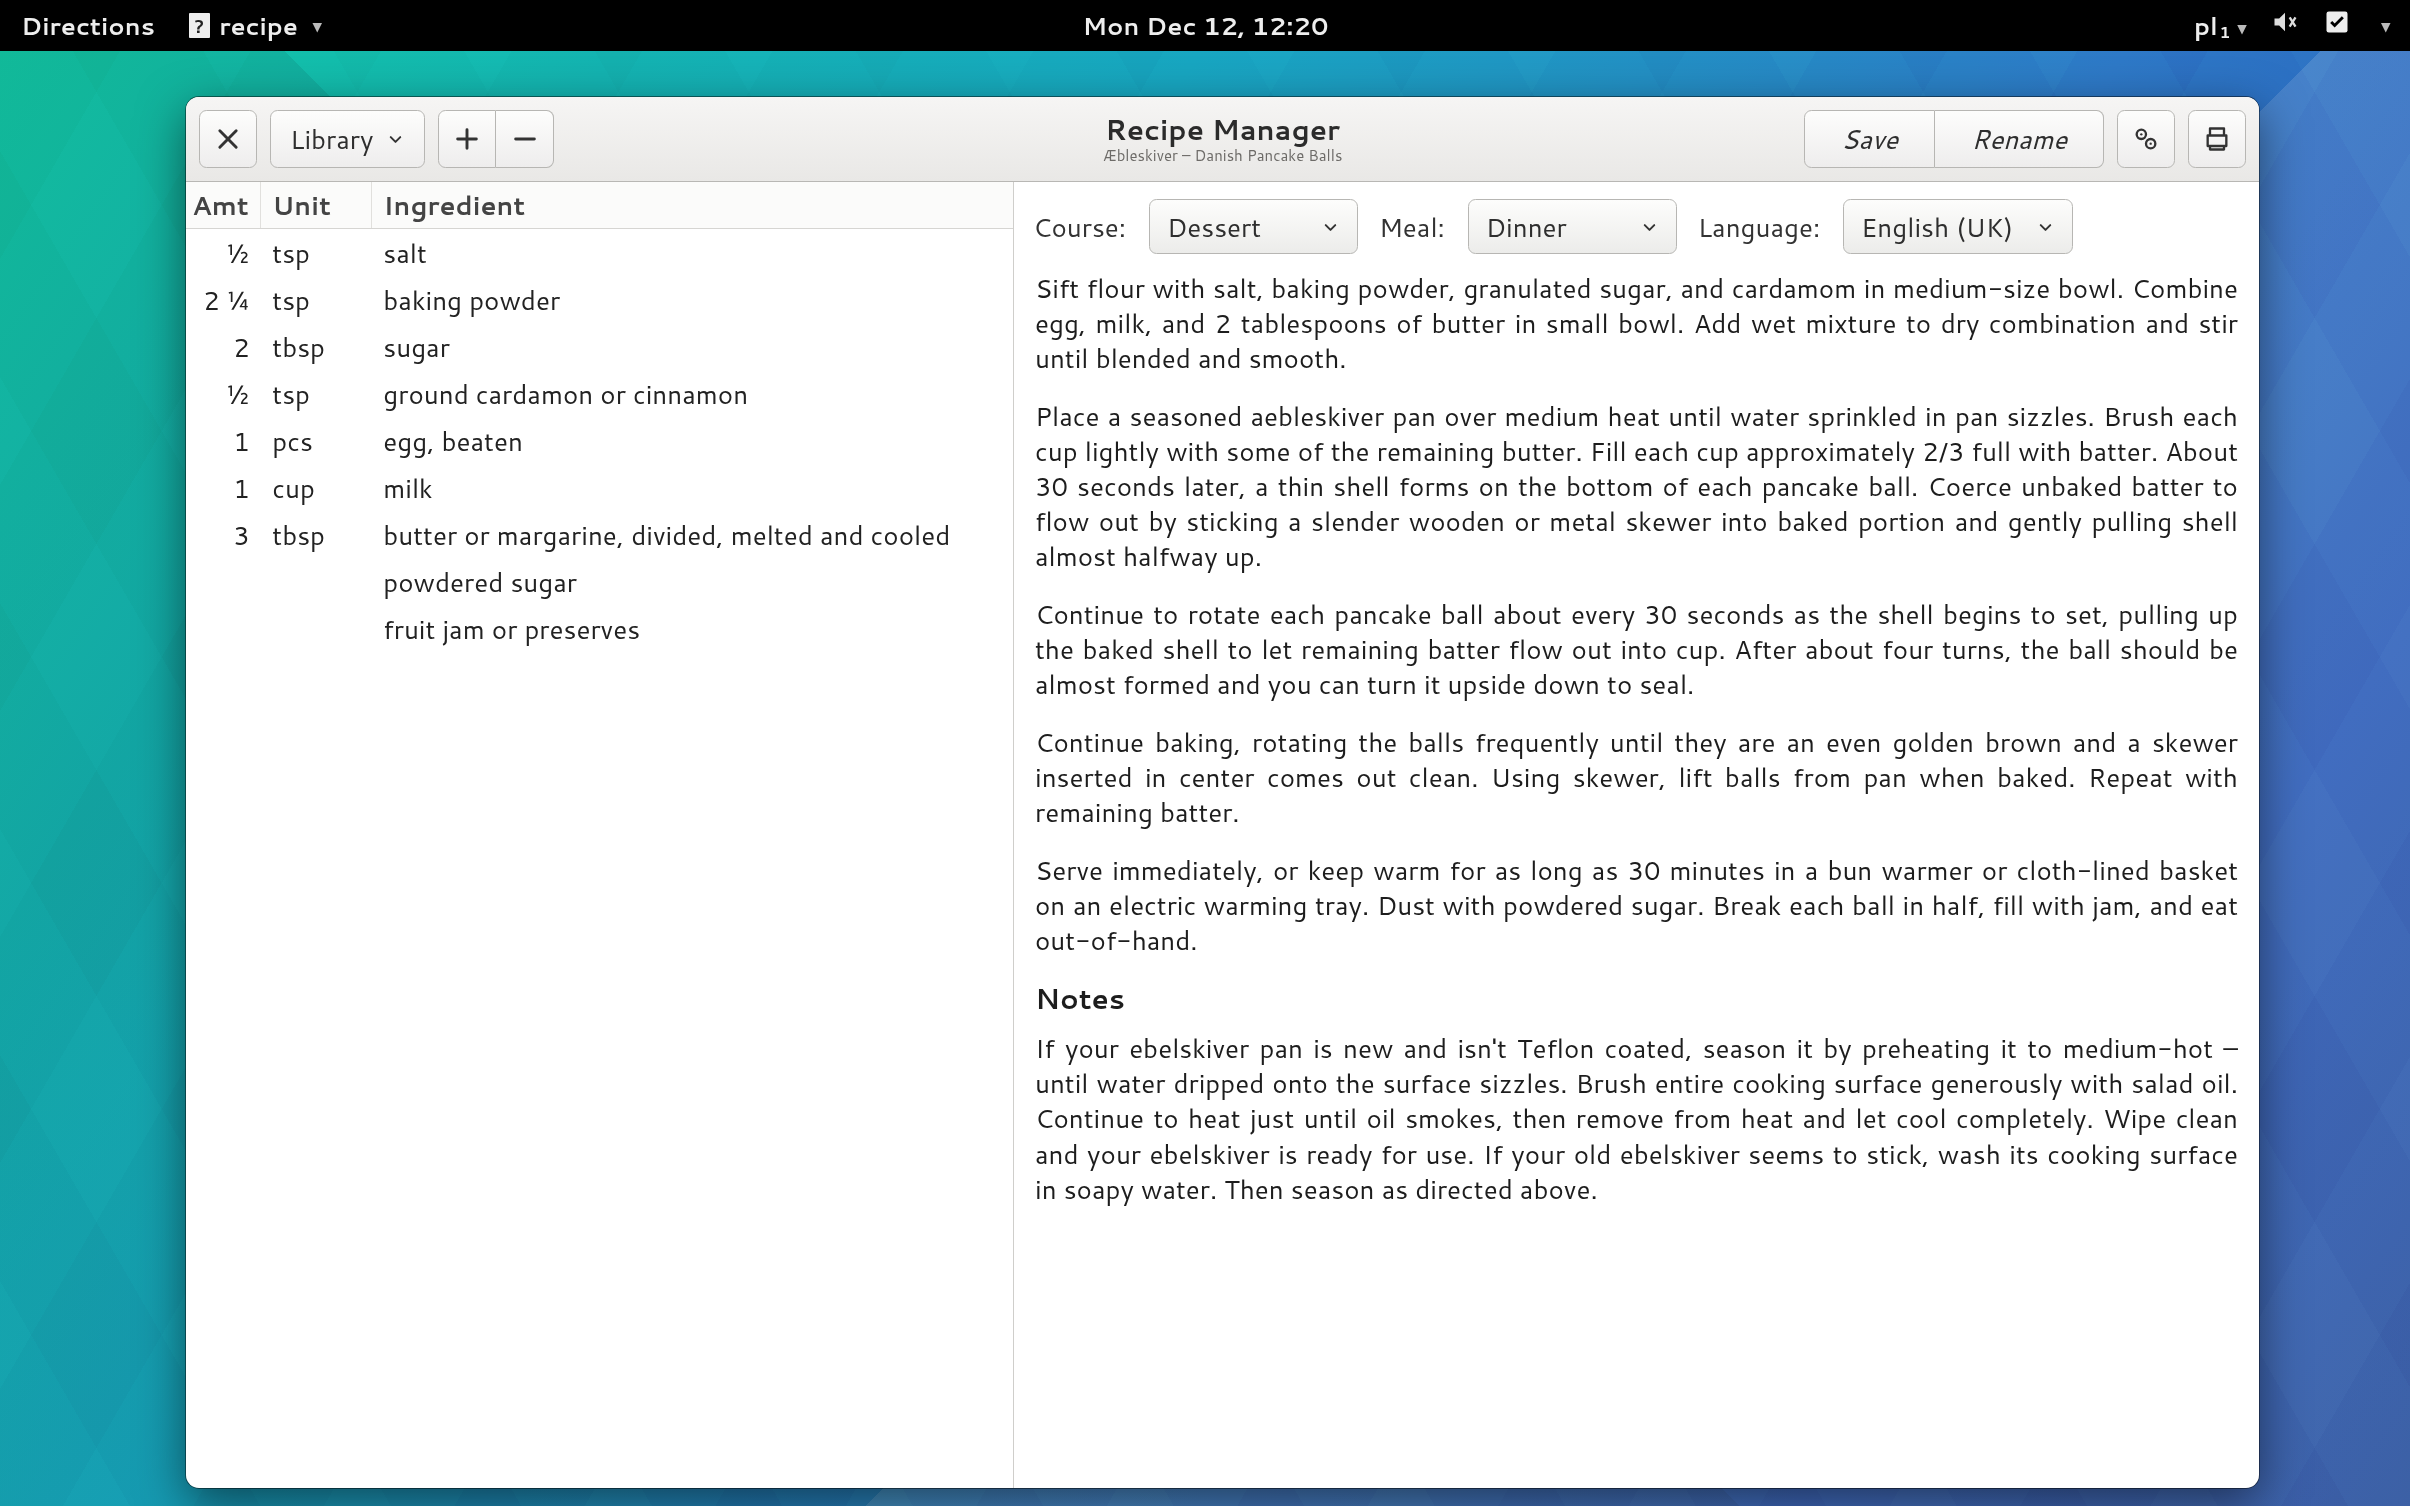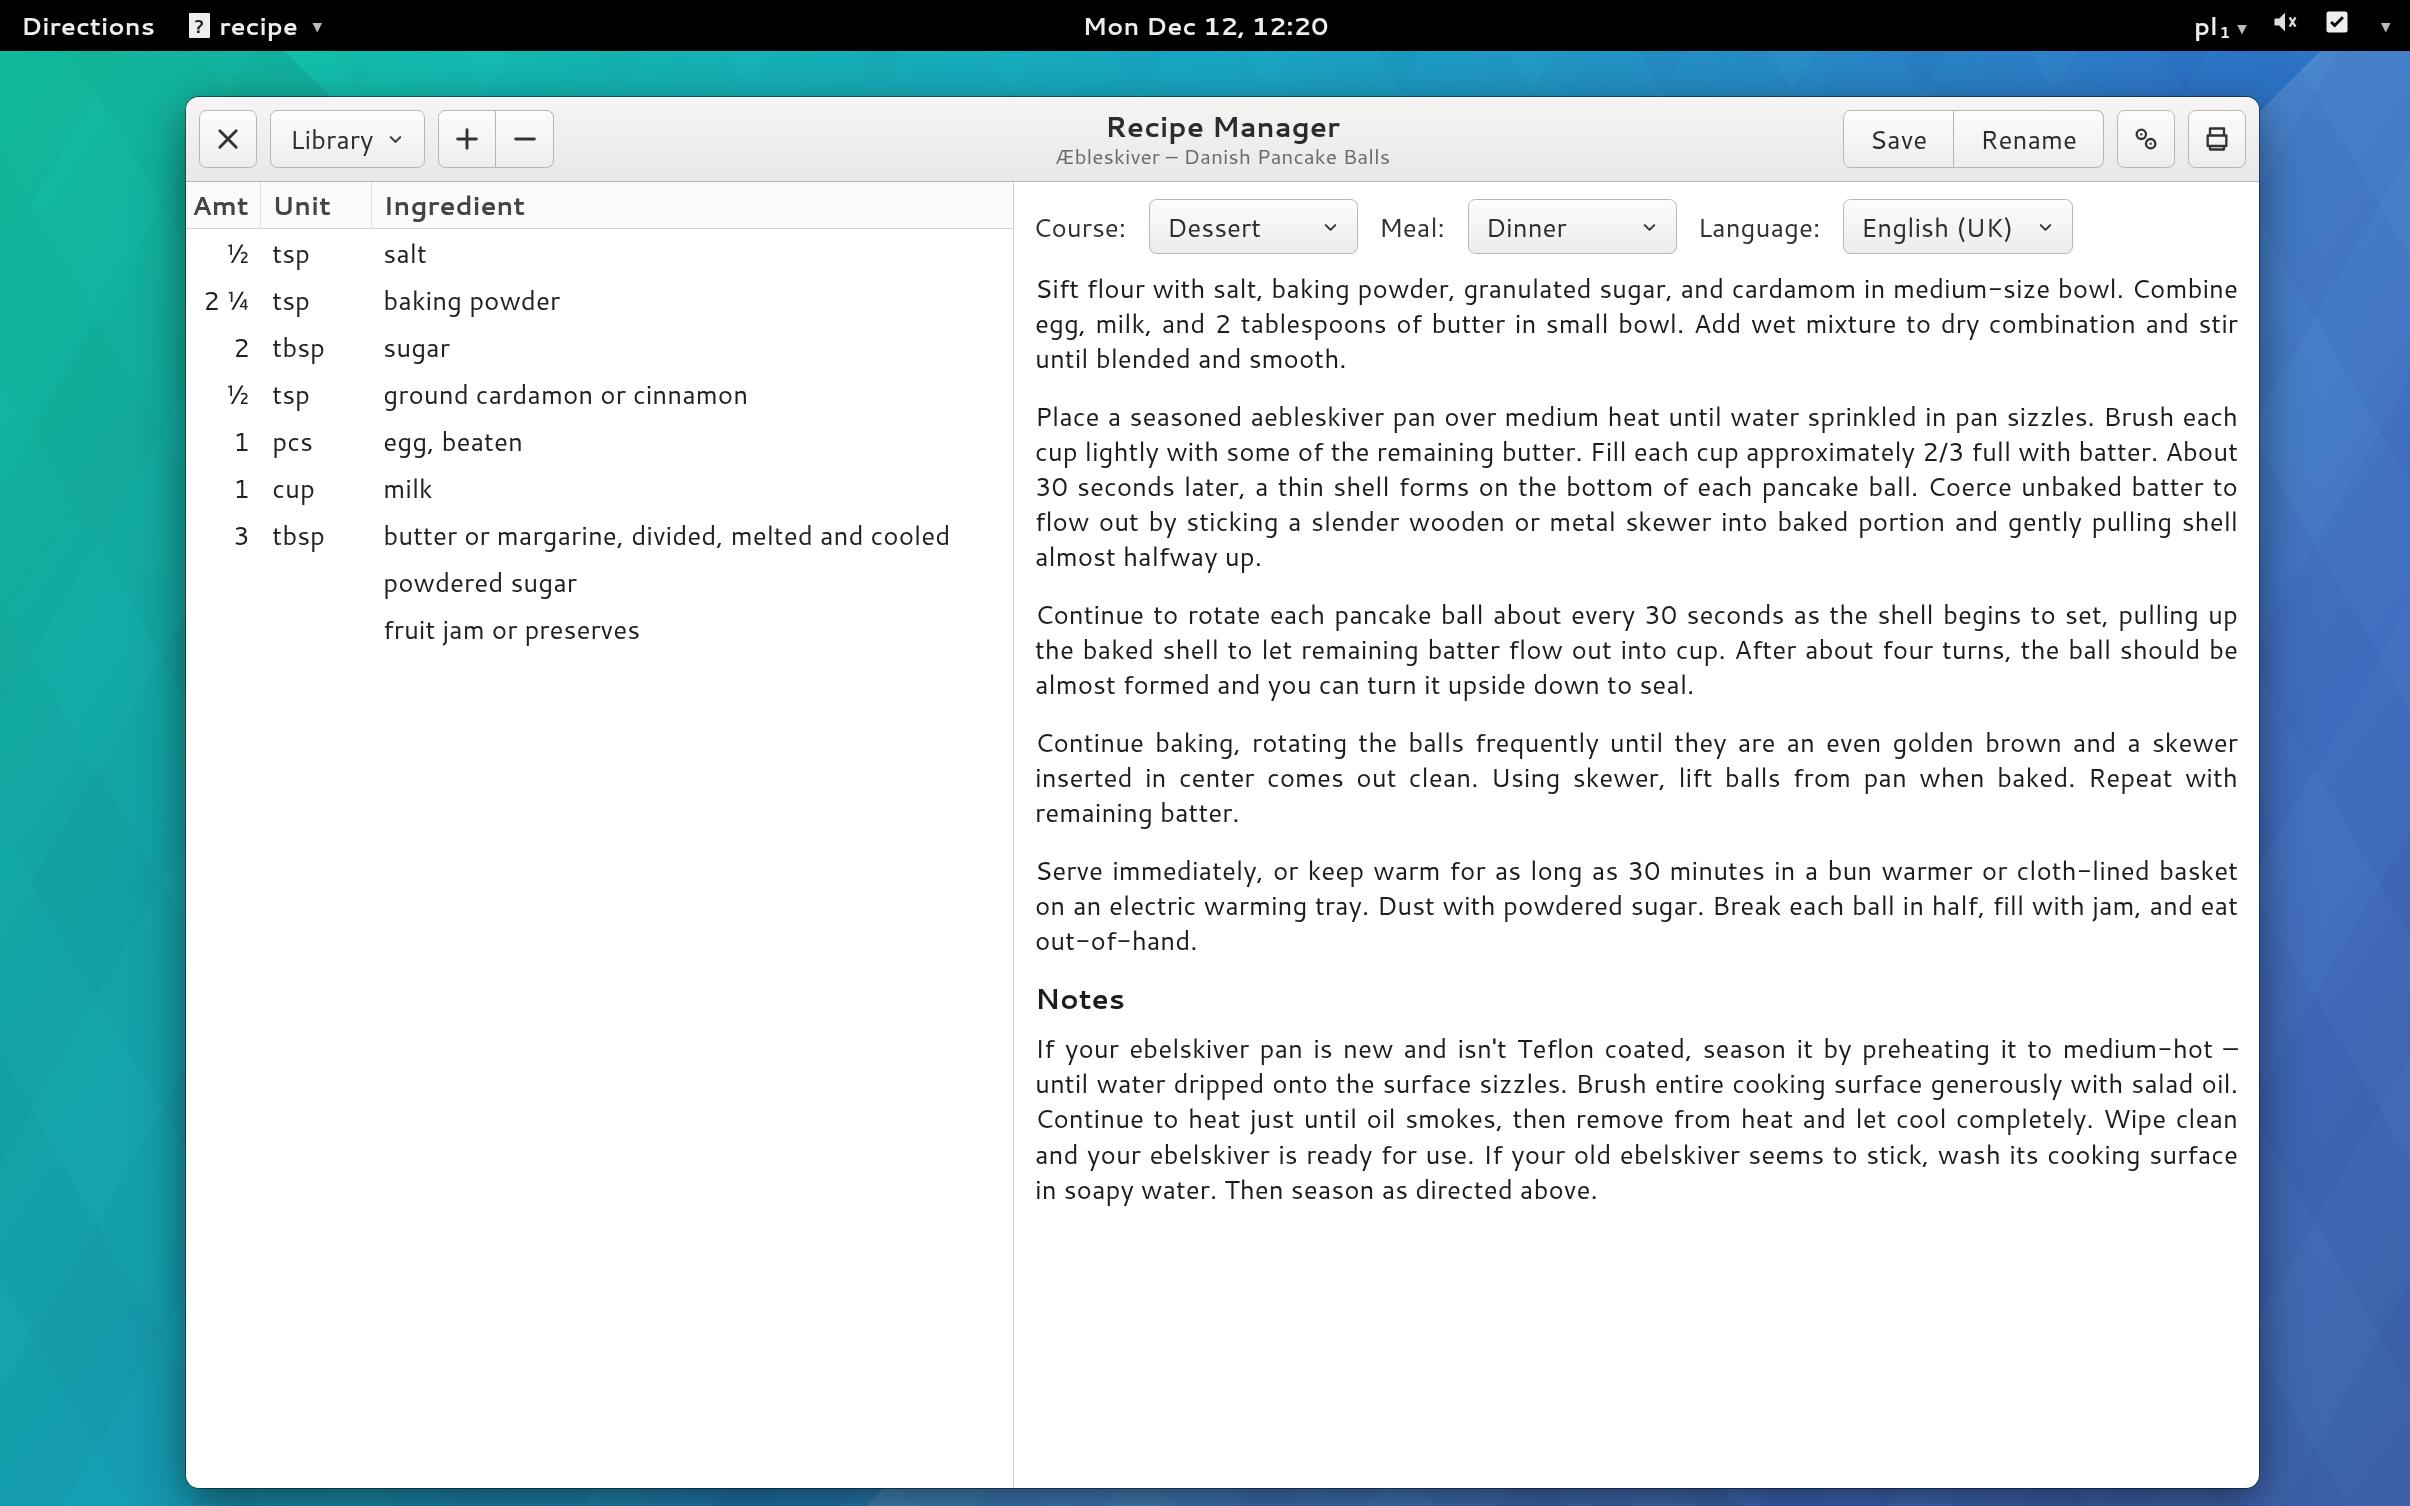--- a/index.html
+++ b/index.html
@@ -60,24 +60,24 @@
   .hbtn.small { width:58px; padding:0; }
   .hbtn.smallicon { width:58px; padding:0;}
   .seg { display:flex; }
   .seg .hbtn { border-radius:0; }
   .seg .hbtn:first-child { border-radius:7.5px 0 0 7.5px; }
   .seg .hbtn:last-child { border-radius:0 7.5px 7.5px 0; border-left:none; }
   .library .chev2 { margin-left:13px; }
 
   .title-wrap { position:absolute; left:50%; top:50%; transform:translate(-50%,-50%); text-align:center; line-height:1.15; }
   .title-wrap .t1 { font-size:28px; font-weight:700; color:#2b2b2b;}
-  .title-wrap .t2 { font-size:21px; color:#6d6b68; margin-top:1.9px;}
+  .title-wrap .t2 { font-size:15px; color:#6d6b68; margin-top:1.9px;}
 
   .header-right { margin-left:auto; display:flex; gap:13px; align-items:center;}
-  .seg.right .hbtn { padding:0 26px; }
+  .seg.right .hbtn { padding:0 36px;font-style:italic; }
 
   
   .body { flex:1; display:flex; min-height:0; }
   .leftpane { width:828px; border-right:0.9px solid #cfcecb; display:flex; flex-direction:column; min-height:0; }
   .rightpane { flex:1; display:flex; flex-direction:column; min-height:0; }
 
   
   .thead { display:flex; align-items:center; height:47px; border-bottom:0.9px solid #d6d5d2; background:#fbfbfa; color:#444; font-weight:700; font-size:26px; }
   .thead .col, .trow .col { padding:0 11.3px; }
   .col-amt { width:75px; text-align:right; }

